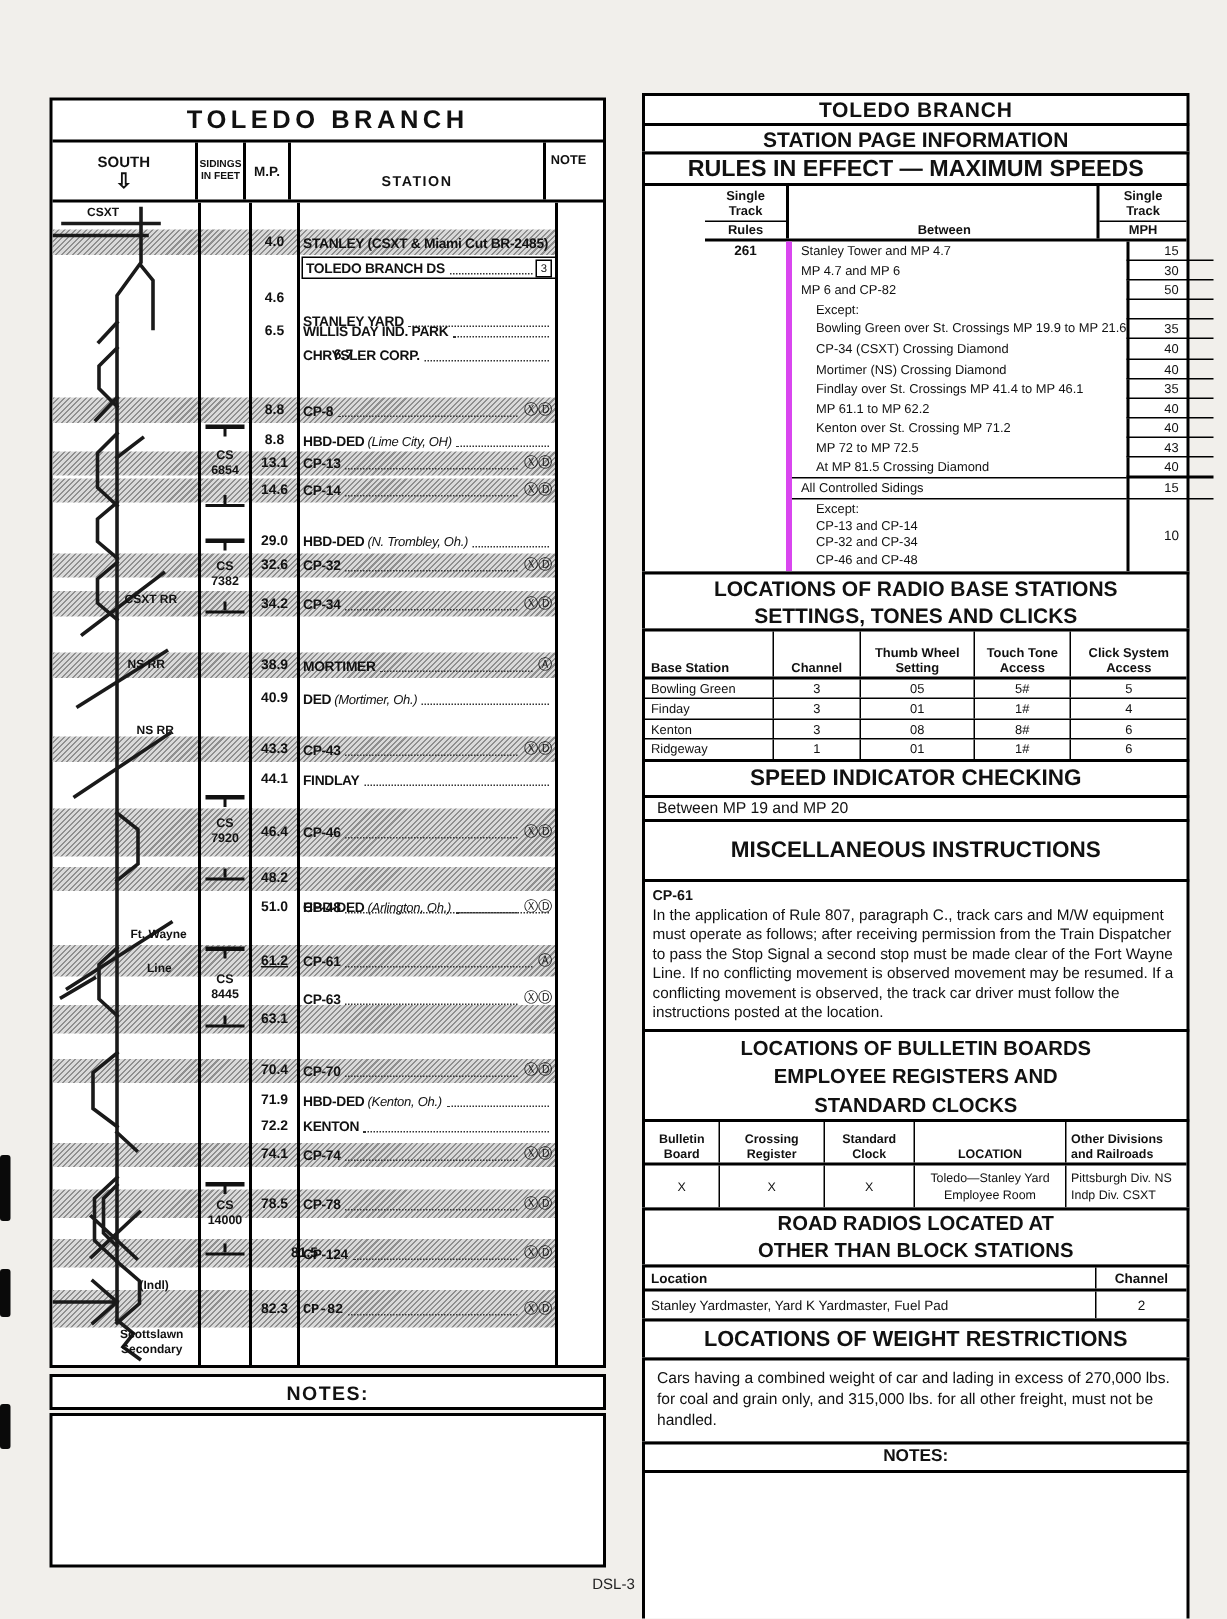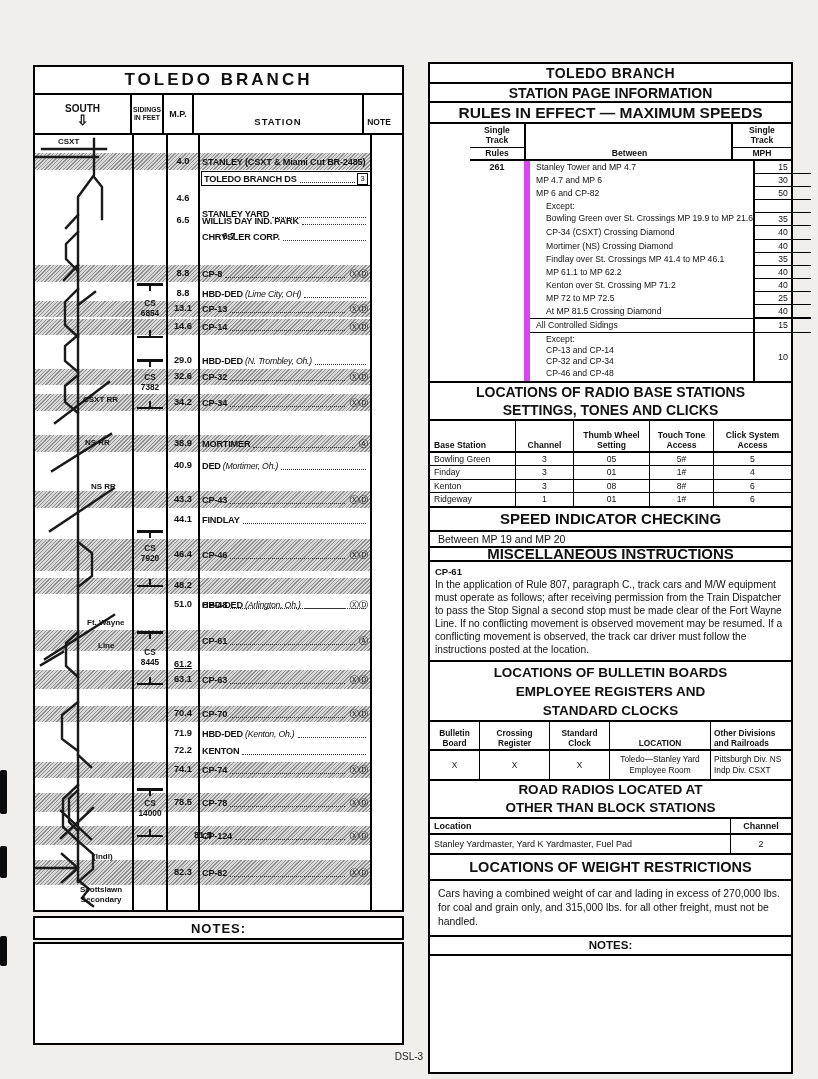--- a/index.html
+++ b/index.html
@@ -18,21 +18,21 @@
   #lp-title{height:26px;border-bottom:2px solid #000;display:flex;align-items:center;justify-content:center;
       font-weight:bold;font-size:17px;letter-spacing:3px;}
   #lp-header{height:40px;border-bottom:2px solid #000;display:flex;box-sizing:border-box;}
   .lh-cell{border-right:2px solid #000;display:flex;flex-direction:column;align-items:center;justify-content:center;box-sizing:border-box;}
   .lh-cell:last-child{border-right:none;}
   .lh-south{width:97px;font-weight:bold;font-size:10px;}
   .lh-south .arr{font-size:14px;line-height:12px;}
   .lh-sidings{width:32px;font-weight:bold;font-size:6.8px;line-height:8px;text-align:center;}
   .lh-mp{width:30px;font-weight:bold;font-size:9px;}
   .lh-station{width:170px;font-weight:bold;font-size:9.5px;letter-spacing:1px;justify-content:flex-end;padding-bottom:6px;}
-  .lh-note{width:30px;font-weight:bold;font-size:8.5px;justify-content:flex-end;padding-bottom:6px;}
+  .lh-note{width:30px;font-weight:bold;font-size:8.5px;justify-content:flex-end;padding-bottom:22px;}
   #lp-body{position:relative;height:775px;overflow:hidden;}
   .vline{position:absolute;top:0;bottom:0;width:2px;background:#000;}
   .hband{position:absolute;left:0;width:337px;
       background:repeating-linear-gradient(135deg,#8f8f8f 0px,#8f8f8f 1px,#d9d9d9 1px,#d9d9d9 2.6px);}
   #track-svg{position:absolute;left:0;top:0;}
   .cell-mp{position:absolute;left:133px;width:30px;text-align:center;font-weight:bold;font-size:9.3px;height:13px;line-height:13px;}
   .cell-st{position:absolute;left:167px;width:166px;height:13px;display:flex;align-items:flex-end;
       font-weight:bold;font-size:9.2px;line-height:12px;letter-spacing:-0.2px;white-space:nowrap;}
   .cell-st.boxed{border:1.5px solid #000;left:166px;width:170px;height:15px;align-items:flex-end;padding:0 2px;box-sizing:border-box;}
   .st-detail{font-style:italic;font-weight:normal;font-size:8.7px;margin-left:2px;}
@@ -59,21 +59,21 @@
   #h-rules{height:23px;font-size:15.5px;}
   
   #speeds{font-size:8.6px;padding-left:40px;}
   .sp-head{display:flex;border-bottom:2px solid #000;}
   .sp-h-rules{width:54px;border-right:2px solid #000;text-align:center;font-weight:bold;flex:none;}
   .sp-h-mph{width:58px;border-left:2px solid #000;text-align:center;font-weight:bold;flex:none;margin-left:-2px;}
   .sp-h-between{flex:1;display:flex;align-items:flex-end;justify-content:center;font-weight:bold;padding-bottom:1px;}
   .sp-2l{white-space:pre-line;line-height:9.5px;padding-top:2px;height:21px;}
   .sp-sub{border-top:1.5px solid #000;line-height:11px;height:11px;}
   .sp-bodyrow{display:flex;}
-  .sp-rules-col{width:54px;border-right:6px solid #d946ef;flex:none;text-align:center;font-weight:bold;padding-top:1px;font-size:9px;}
+  .sp-rules-col{width:54px;border-right:4px solid #d946ef;flex:none;text-align:center;font-weight:bold;padding-top:1px;font-size:9px;}
   .sp-rows{flex:1;display:flex;flex-direction:column;}
   .sp-row{display:flex;min-height:12.1px;}
   .sp-between{flex:1;padding-left:6px;line-height:12.1px;white-space:nowrap;}
   .sp-between.ind{padding-left:16px;}
   .sp-mph{width:58px;flex:none;border-left:2px solid #000;text-align:center;line-height:12.1px;box-sizing:border-box;}
   .sp-mph.val{border-bottom:1.5px solid #000;}
   .sp-mph.topline{border-top:1.5px solid #000;}
   .sp-row.sidings .sp-between{border-top:1.5px solid #000;border-bottom:1.5px solid #000;line-height:12.6px;}
   .sp-row.sidings .sp-mph{border-top:1.5px solid #000;}
   .sp-except{display:flex;min-height:48px;}
@@ -92,21 +92,21 @@
   .g-data .g-cell{align-items:center;line-height:12px;}
   #radio-table .g-row .g-cell:nth-child(1){width:86px;justify-content:flex-start;text-align:left;padding-left:4px;}
   #radio-table .g-row .g-cell:nth-child(2){width:58px;}
   #radio-table .g-row .g-cell:nth-child(3){width:76px;}
   #radio-table .g-row .g-cell:nth-child(4){width:64px;}
   #radio-table .g-row .g-cell:nth-child(5){width:77px;}
   #radio-table .g-head{height:30px;}
   #radio-table .g-data{height:12.5px;}
   #h-sic{height:26px;font-size:15px;}
   #sic-row{height:18px;display:flex;align-items:center;padding-left:8px;font-size:10.5px;}
-  #h-misc{height:16px;font-size:15px;}
+  #h-misc{height:42px;font-size:15px;}
   #misc-box{padding:3px 5px 4px 5px;font-size:10.2px;line-height:13.1px;}
   #misc-box .cp61{font-weight:bold;font-size:9.5px;}
   #h-bull{height:62px;font-size:13.5px;line-height:19px;}
   #bull-table .g-row .g-cell:nth-child(1){width:50px;}
   #bull-table .g-row .g-cell:nth-child(2){width:70px;}
   #bull-table .g-row .g-cell:nth-child(3){width:60px;}
   #bull-table .g-row .g-cell:nth-child(4){width:101px;}
   #bull-table .g-row .g-cell:nth-child(5){width:80px;justify-content:flex-start;text-align:left;padding-left:3px;}
   #bull-table{font-size:8.3px;}
   #bull-table .g-head{height:27px;}
@@ -350,28 +350,28 @@
           <span>CP-48</span>
           <span class="leader"></span>
           <span class="sym">ⓍⒹ</span>
         </div>
         <div class="cell-mp" style="top: 463px;">51.0</div>
         <div class="cell-st" style="top: 463px;">
           <span>HBD-DED</span>
           <span class="st-detail">(Arlington, Oh.)</span>
           <span class="leader"></span>
         </div>
-        <div class="cell-mp" style="top: 523px; text-decoration: underline;">61.2</div>
+        <div class="cell-mp" style="top: 499px; text-decoration: underline;">61.2</div>
         <div class="cell-st" style="top: 499px;">
           <span>CP-61</span>
           <span class="leader"></span>
           <span class="sym">Ⓐ</span>
         </div>
         <div class="cell-mp" style="top: 538px;">63.1</div>
-        <div class="cell-st" style="top: 538px;">
+        <div class="cell-st" style="top: 524px;">
           <span>CP-63</span>
           <span class="leader"></span>
           <span class="sym">ⓍⒹ</span>
         </div>
         <div class="cell-mp" style="top: 572px;">70.4</div>
         <div class="cell-st" style="top: 572px;">
           <span>CP-70</span>
           <span class="leader"></span>
           <span class="sym">ⓍⒹ</span>
         </div>
@@ -398,21 +398,21 @@
           <span class="leader"></span>
           <span class="sym">ⓍⒹ</span>
         </div>
         <div class="cell-mp" style="top: 694px; padding-left: 20px;">81.5</div>
         <div class="cell-st" style="top: 694px;">
           <span>CP-124</span>
           <span class="leader"></span>
           <span class="sym">ⓍⒹ</span>
         </div>
         <div class="cell-mp" style="top: 731px;">82.3</div>
-        <div class="cell-st" style="top: 731px;">
+        <div class="cell-st" style="top: 731px; font-family: Liberation Mono, monospace;">
           <span>CP-82</span>
           <span class="leader"></span>
           <span class="sym">ⓍⒹ</span>
         </div>
       </div>
     <div>
         <div class="dg-label" style="left: 23px; top: 2px;">CSXT</div>
         <div class="dg-label" style="left: 48px; top: 260px;">CSXT RR</div>
         <div class="dg-label" style="left: 50px; top: 303px;">NS RR</div>
         <div class="dg-label" style="left: 56px; top: 347px;">NS RR</div>
@@ -485,21 +485,21 @@
           <div class="sp-row">
             <div class="sp-between ind">MP 61.1 to MP 62.2</div>
             <div class="sp-mph val">40</div>
           </div>
           <div class="sp-row">
             <div class="sp-between ind">Kenton over St. Crossing MP 71.2</div>
             <div class="sp-mph val">40</div>
           </div>
           <div class="sp-row">
             <div class="sp-between ind">MP 72 to MP 72.5</div>
-            <div class="sp-mph val">25</div>
+            <div class="sp-mph val">43</div>
           </div>
           <div class="sp-row">
             <div class="sp-between ind">At MP 81.5 Crossing Diamond</div>
             <div class="sp-mph val">40</div>
           </div>
           <div class="sp-row sidings">
             <div class="sp-between">All Controlled Sidings</div>
             <div class="sp-mph val">15</div>
           </div>
           <div class="sp-except">

